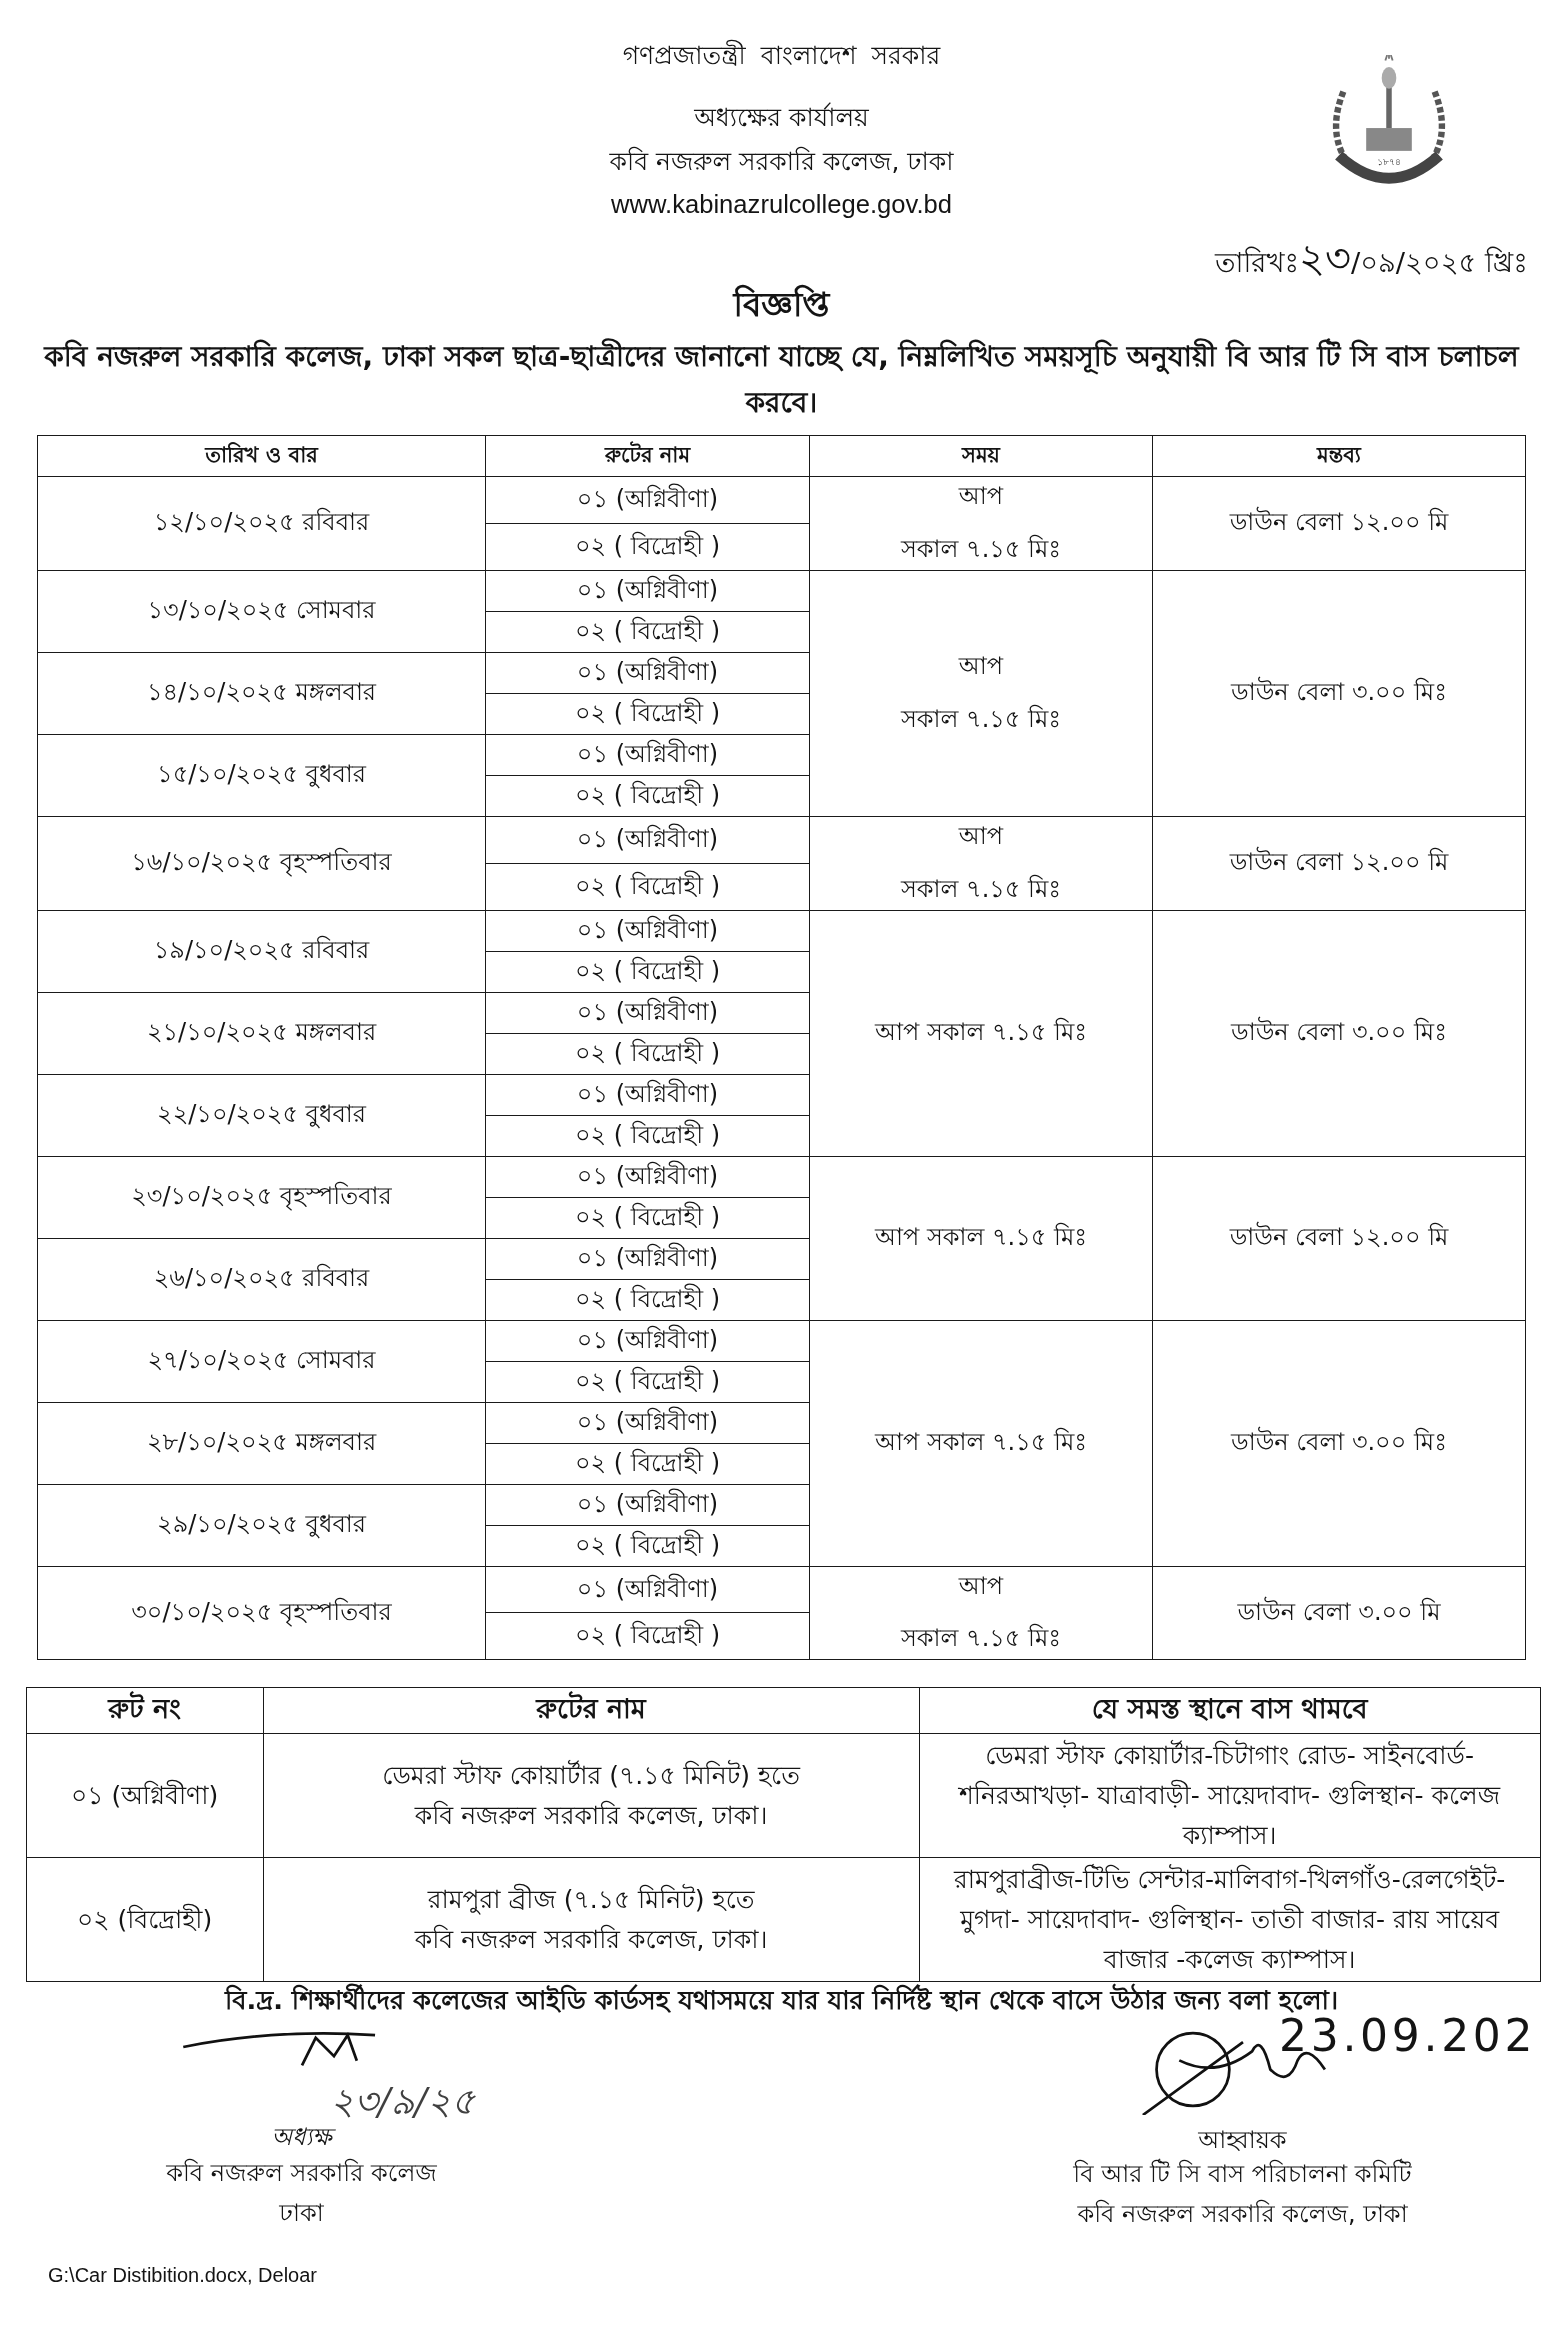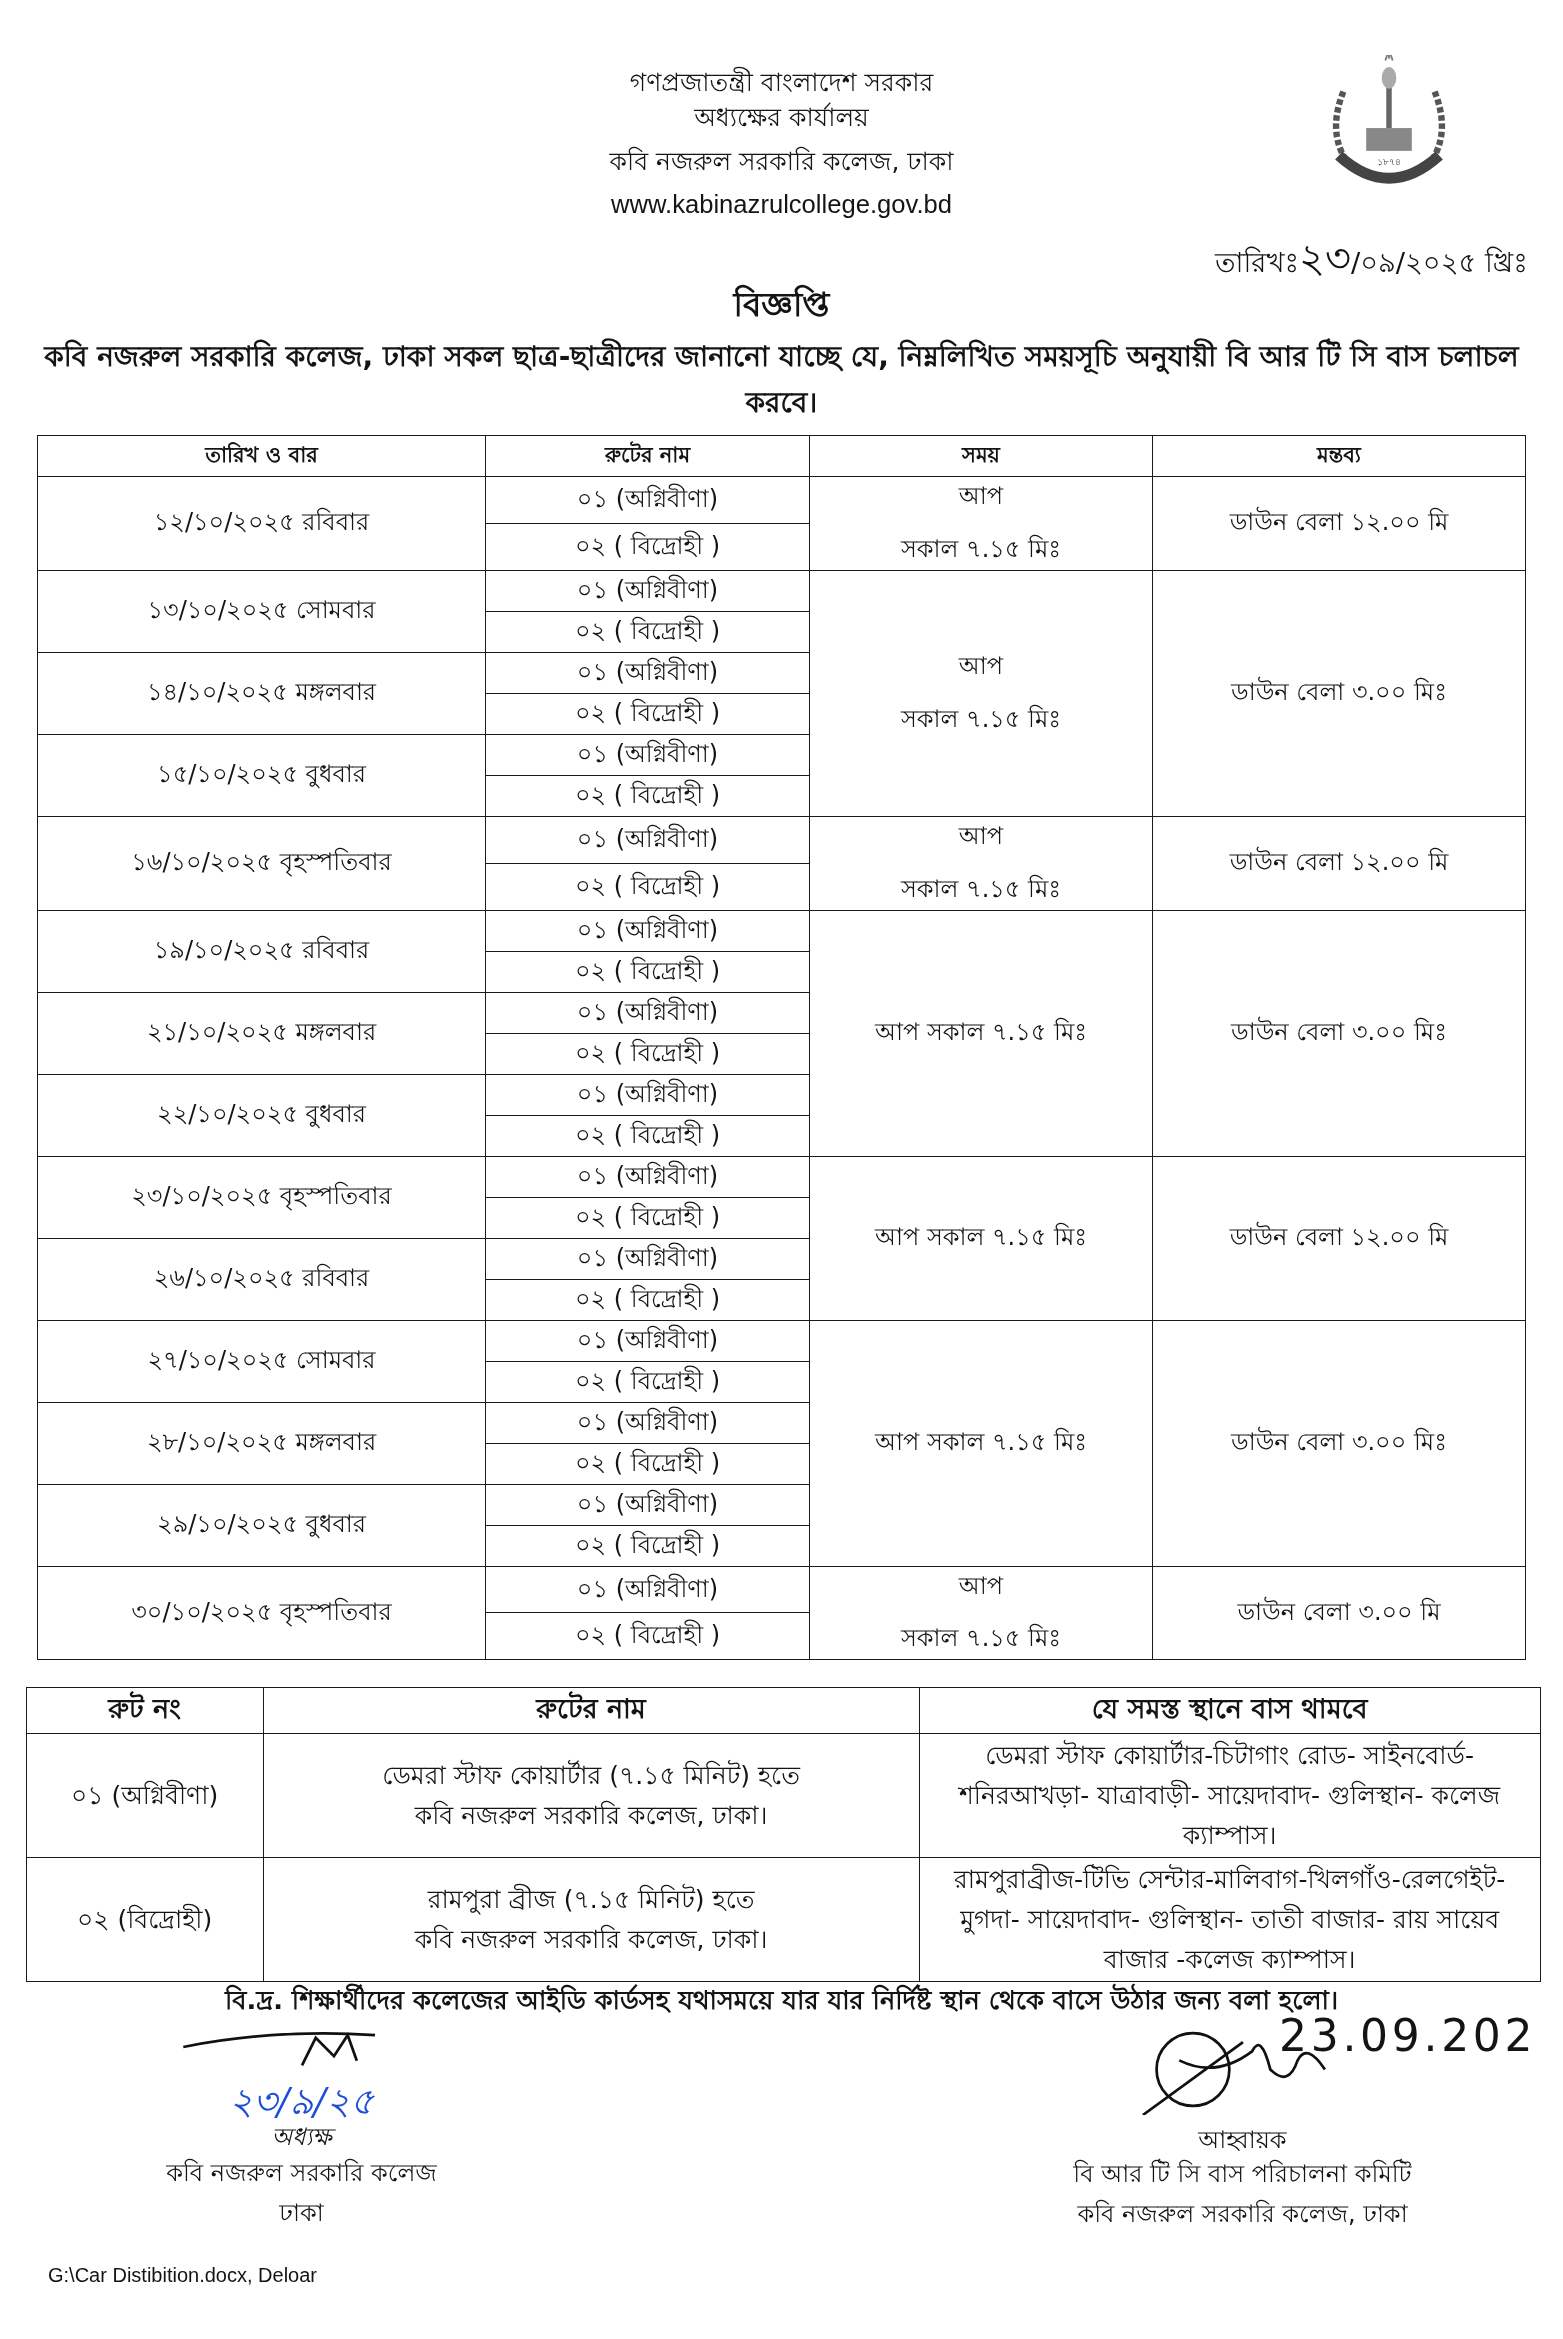--- a/index.html
+++ b/index.html
@@ -20,28 +20,28 @@
   #schedule td.date { }
   #routes { left: 25.6px; top: 1687px; width: 1514px; font-size: 25px; font-weight: bold; }
   #routes th { height: 42px; font-size: 27px; font-weight: bold; }
   #routes td { height: 123px; line-height: 40px; }
   #routes td.stops { padding: 0 9.1px; }
   #note { position: absolute; left: 0; width: 1563px; top: 1981px; text-align: center; font-size: 25.6px; font-weight: bold; }
 
   .sig-block { position: absolute; text-align: center; font-size: 24px; line-height: 40px; }
   #sig-left { left: 128px; top: 2024px; width: 347px; }
   #sig-right { left: 1023px; top: 2024px; width: 439px; }
-  .scribble { font-family: "DejaVu Serif", serif; font-style: italic; font-size: 37px; line-height: 40px; color: #1d4ed8; }
+  .scribble { font-family: "DejaVu Serif", serif; font-style: italic; font-size: 37px; line-height: 40px; color: #404040; text-align: right; }
   #handdate-right { position: absolute; left: 1279px; top: 2010px; font-size: 44px; font-family: "DejaVu Sans", sans-serif; letter-spacing: 3.7px; white-space: nowrap; }
   #footer-path { position: absolute; left: 48px; top: 2264px; font-size: 20px; font-family: "Liberation Sans", sans-serif; }
 </style>
 </head>
 <body>
 
-<div class="hdr-line" style="top:64px;">গণপ্রজাতন্ত্রী বাংলাদেশ সরকার</div>
+<div class="hdr-line" style="top:39px;font-family:Liberation Mono, monospace;">গণপ্রজাতন্ত্রী বাংলাদেশ সরকার</div>
 <div class="hdr-line" style="top:99px;">অধ্যক্ষের কার্যালয়</div>
 <div class="hdr-line" style="top:143px;">কবি নজরুল সরকারি কলেজ, ঢাকা</div>
 <div class="hdr-line" style="top:186px; font-family:'Liberation Sans', sans-serif; font-size:25.6px;">www.kabinazrulcollege.gov.bd</div>
 
 <svg id="logo" viewBox="0 0 160 150">
   <path d="M30 40 Q10 90 40 125" stroke="#555" stroke-width="7" fill="none" stroke-dasharray="6 3"></path>
   <path d="M130 40 Q150 90 120 125" stroke="#555" stroke-width="7" fill="none" stroke-dasharray="6 3"></path>
   <path d="M25 110 Q80 160 135 110" stroke="#444" stroke-width="12" fill="none"></path>
   <rect x="55" y="80" width="50" height="25" fill="#888"></rect>
   <rect x="77" y="30" width="6" height="50" fill="#666"></rect>

